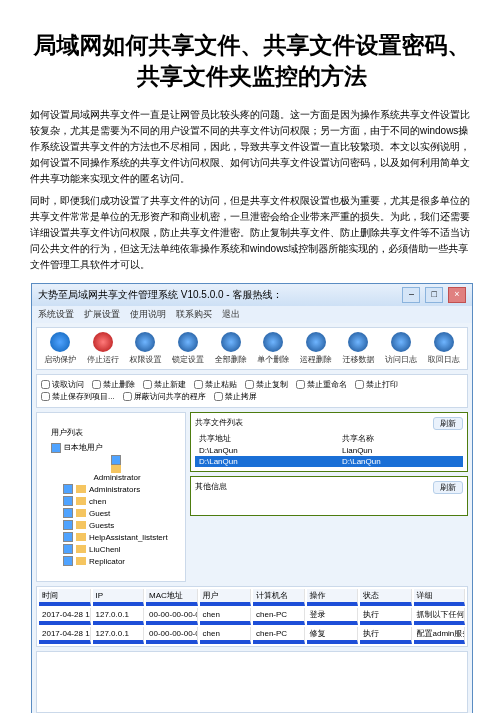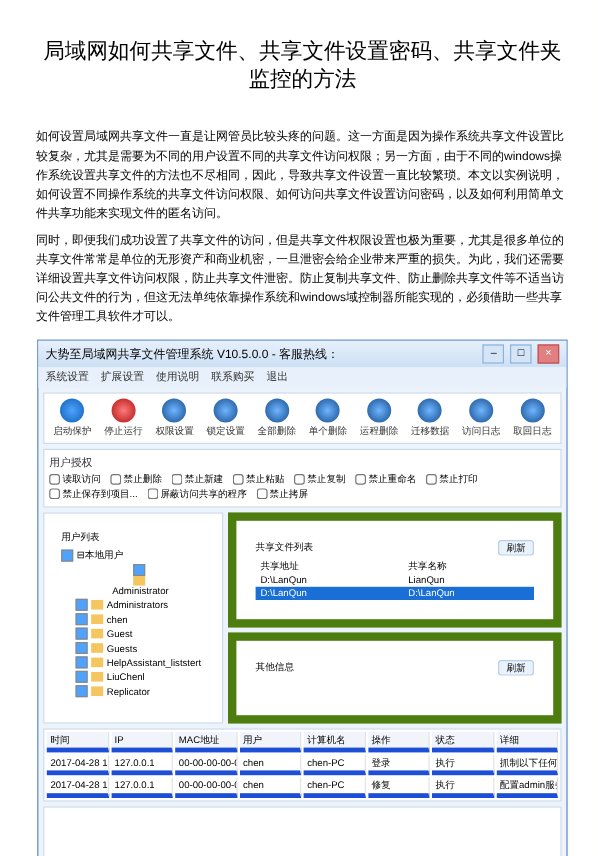--- a/index.html
+++ b/index.html
@@ -4,24 +4,24 @@
 <style>
   body {
     font-family: "Microsoft YaHei", SimSun, sans-serif;
     font-size: 12px;
     background: #fff;
     margin: 0;
     padding: 20px 30px;
     width: 444px;
   }
   h1 {
-    font-size: 18px;
-    font-weight: normal;
+    font-size: 23px;
+    font-weight: bold;
     text-align: center;
-    margin: 10px 0 29px 0;
+    margin: 10px 0 15px 0;
   }
   p.para {
     font-size: 10px;
     line-height: 1.6;
     margin: 6px 0;
   }
   .app-window {
     border: 1px solid #5a8cc2;
     width: 440px;
     margin: 10px auto;
@@ -118,22 +118,22 @@
   .tree-chk { width: 8px; height: 8px; border: 1px solid #888; margin-right: 3px; background: #4fa3ff; }
   .folder-ico { width: 10px; height: 8px; background: #f5c560; margin-right: 3px; }
   .right-panels {
     flex: 1;
     display: flex;
     flex-direction: column;
     gap: 4px;
   }
   .panel {
     background: #fff;
-    border: 7px solid #4d7c0f;
-    padding: 16px;
+    border: 1px solid #4d7c0f;
+    padding: 4px;
     font-size: 8px;
   }
   .panel-head {
     display: flex;
     justify-content: space-between;
     margin-bottom: 2px;
   }
   .panel-head .pill {
     background: #eaf2fc;
     border: 1px solid #b7cfe9;
@@ -227,21 +227,20 @@
         <div class="tool-icon ic-dkblue"></div>
         <span>访问日志</span>
       </div>
       <div class="tool-btn">
         <div class="tool-icon ic-dkblue"></div>
         <span>取回日志</span>
       </div>
     </div>
 
   <div class="section-box">
-    <div class="section-title">用户授权</div>
     <div class="chk-row" id="chkrow"><label><input type="checkbox" style="">读取访问</label><label><input type="checkbox" style="">禁止删除</label><label><input type="checkbox" style="">禁止新建</label><label><input type="checkbox" style="">禁止粘贴</label><label><input type="checkbox" style="">禁止复制</label><label><input type="checkbox" style="">禁止重命名</label><label><input type="checkbox" style="">禁止打印</label><label><input type="checkbox" style="">禁止保存到项目...</label><label><input type="checkbox" style="">屏蔽访问共享的程序</label><label><input type="checkbox" style="">禁止拷屏</label></div>
   </div>
 
   <div class="main-split">
     <div class="tree-panel">
       <div style="margin-bottom:3px">用户列表</div>
       <div class="node">
         <span class="tree-chk"></span>⊟ <span>本地用户</span>
       </div>
       <div id="tree-nodes">

